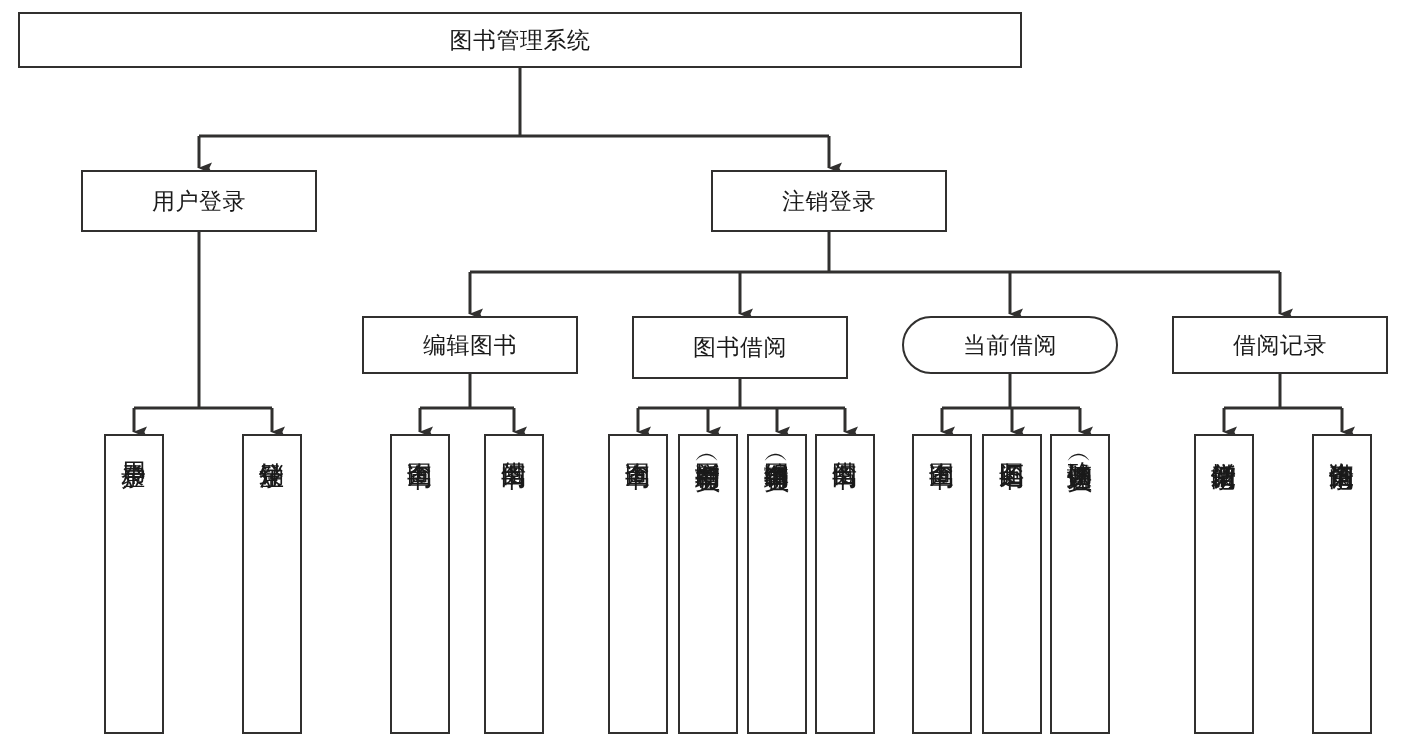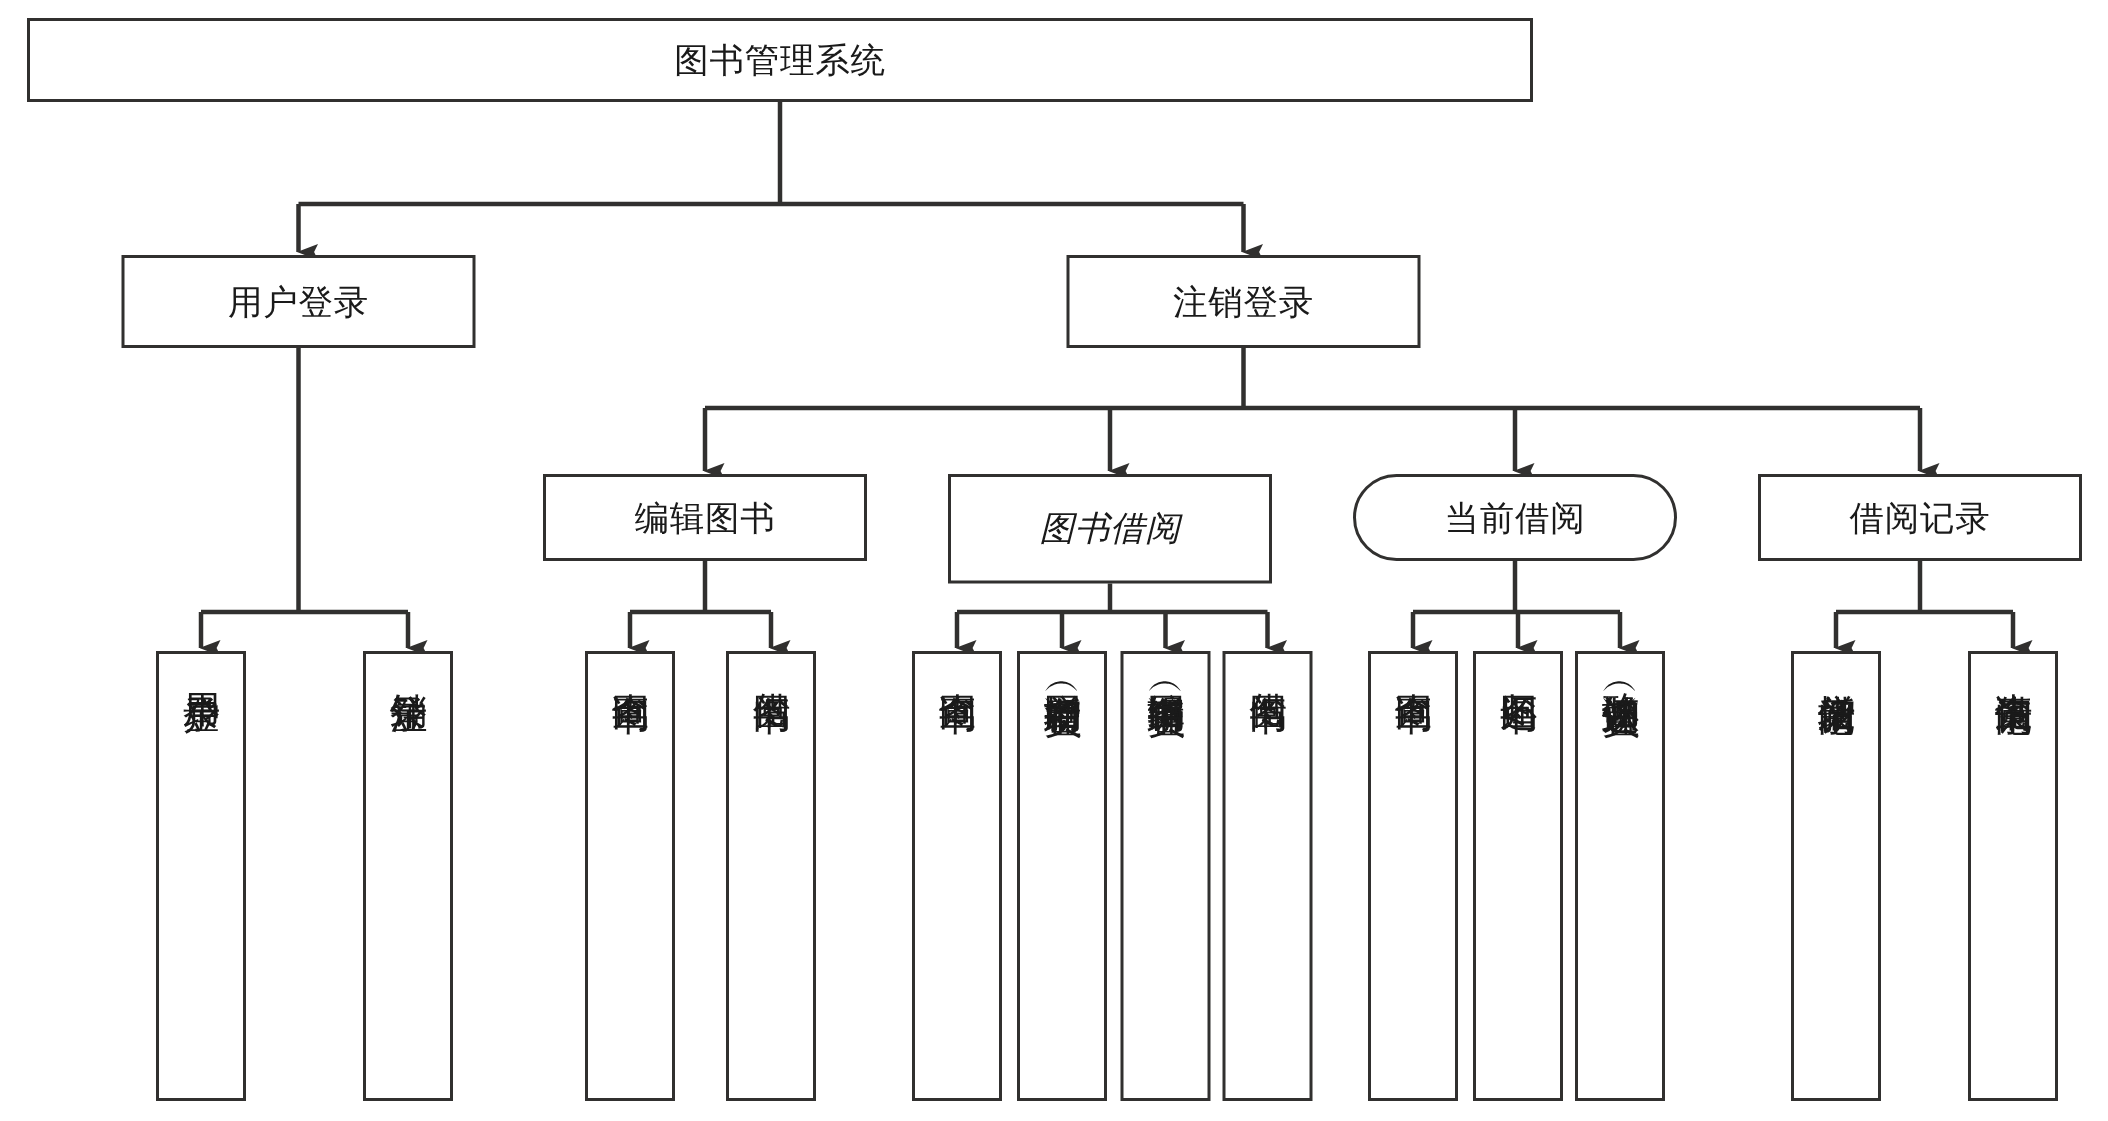--- a/index.html
+++ b/index.html
@@ -126,21 +126,21 @@
       </div>
       <div class="node h" style="left: 81px; top: 170px; width: 236px; height: 62px;">
         <span class="node-label">用户登录</span>
       </div>
       <div class="node h" style="left: 711px; top: 170px; width: 236px; height: 62px;">
         <span class="node-label">注销登录</span>
       </div>
       <div class="node h" style="left: 362px; top: 316px; width: 216px; height: 58px;">
         <span class="node-label">编辑图书</span>
       </div>
-      <div class="node h" style="left: 632px; top: 316px; width: 216px; height: 73px; font-style: italic;">
+      <div class="node h" style="left: 632px; top: 316px; width: 216px; height: 63px;">
         <span class="node-label">图书借阅</span>
       </div>
       <div class="node h" style="left: 902px; top: 316px; width: 216px; height: 58px; border-radius: 29px;">
         <span class="node-label">当前借阅</span>
       </div>
       <div class="node h" style="left: 1172px; top: 316px; width: 216px; height: 58px;">
         <span class="node-label">借阅记录</span>
       </div>
       <div class="node v" style="left: 104px; top: 434px; width: 60px; height: 300px;">
         <span class="node-label">用户登录</span>

